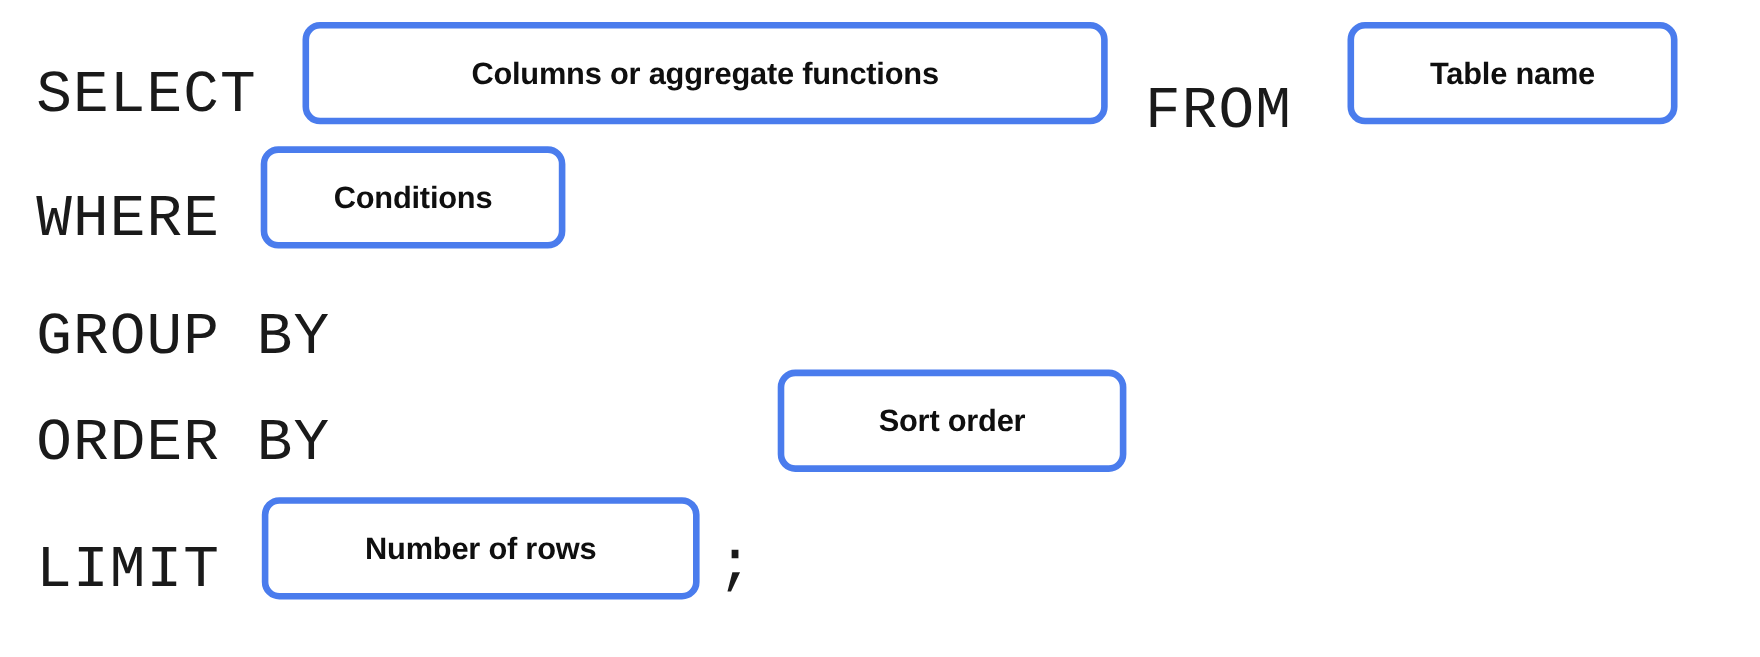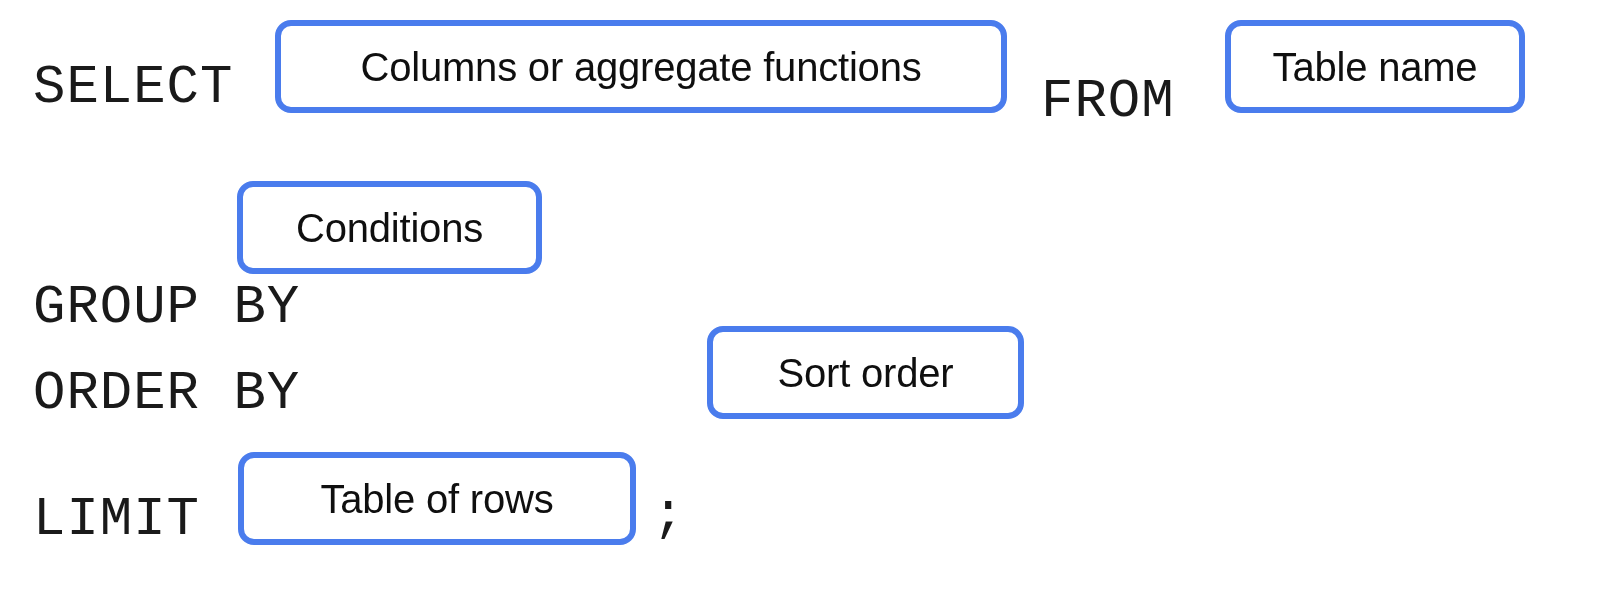--- a/index.html
+++ b/index.html
@@ -37,54 +37,54 @@
     border-radius: 16px;
     background: #ffffff;
     display: flex;
     align-items: center;
     justify-content: center;
     height: 93px;
     padding: 0 20px;
   }
   .slot-label {
     font-family: "Liberation Sans", sans-serif;
-    font-size: 40px;
-    font-weight: 400;
+    font-size: 28px;
+    font-weight: 700;
     color: #0f0f0f;
     white-space: nowrap;
     line-height: 1;
     letter-spacing: -0.2px;
   }
   .punct {
     font-family: "Liberation Mono", "DejaVu Sans Mono", monospace;
     font-size: 54px;
     color: #1a1a1a;
     line-height: 1;
   }
 
   
   #row-select { top: 20px;  height: 93px; }
   #row-where  { top: 133px; height: 93px; }
   #row-group  { top: 240px; height: 93px; }
-  #row-order  { top: 326px; height: 93px; text-align: right; }
+  #row-order  { top: 336px; height: 93px; text-align: right; }
   #row-limit  { top: 452px; height: 93px; }
 
   
   .abs { position: absolute; }
 
   .kw-select { left: 33px;  top: 41px; }
   .kw-from   { left: 1041px; top: 55px; text-align: right; }
   .kw-where  { left: 33px;  top: 41px; }
   .kw-group  { left: 33px;  top: 41px; }
   .kw-order  { left: 33px;  top: 41px; }
   .kw-limit  { left: 33px;  top: 41px; }
 
   .box-columns-agg { left: 275px;  top: 0;  width: 732px; }
   .box-table-name  { left: 1225px; top: 0;  width: 300px; }
-  .box-conditions  { left: 237px;  top: 0;  width: 305px; margin-top: 48px; }
+  .box-conditions  { left: 237px;  top: 0;  width: 277px; }
   .box-columns     { left: 343px;  top: 0;  width: 226px; }
   .box-column-name { left: 343px;  top: 0;  width: 338px; }
   .box-sort-order  { left: 707px;  top: 0;  width: 317px; }
   .box-num-rows    { left: 238px;  top: 0;  width: 398px; }
 
   .semicolon { left: 652px; top: 36px; }
 </style>
 </head>
 <body>
 
@@ -98,20 +98,21 @@
     </div>
 
     <span class="keyword abs kw-from">FROM</span>
 
     <div class="slot abs box-table-name">
       <span class="slot-label">Table name</span>
     </div>
   </div>
 
   <div class="row" id="row-where">
+    <span class="keyword abs kw-where">WHERE</span>
 
     <div class="slot abs box-conditions">
       <span class="slot-label">Conditions</span>
     </div>
   </div>
 
   <div class="row" id="row-group">
     <span class="keyword abs kw-group">GROUP BY</span>
 
   </div>
@@ -122,19 +123,19 @@
 
     <div class="slot abs box-sort-order">
       <span class="slot-label">Sort order</span>
     </div>
   </div>
 
   <div class="row" id="row-limit">
     <span class="keyword abs kw-limit">LIMIT</span>
 
     <div class="slot abs box-num-rows">
-      <span class="slot-label">Table of rows</span>
+      <span class="slot-label">Number of rows</span>
     </div>
 
     <span class="punct abs semicolon">;</span>
   </div>
 
 </div>
 
 </body></html>

